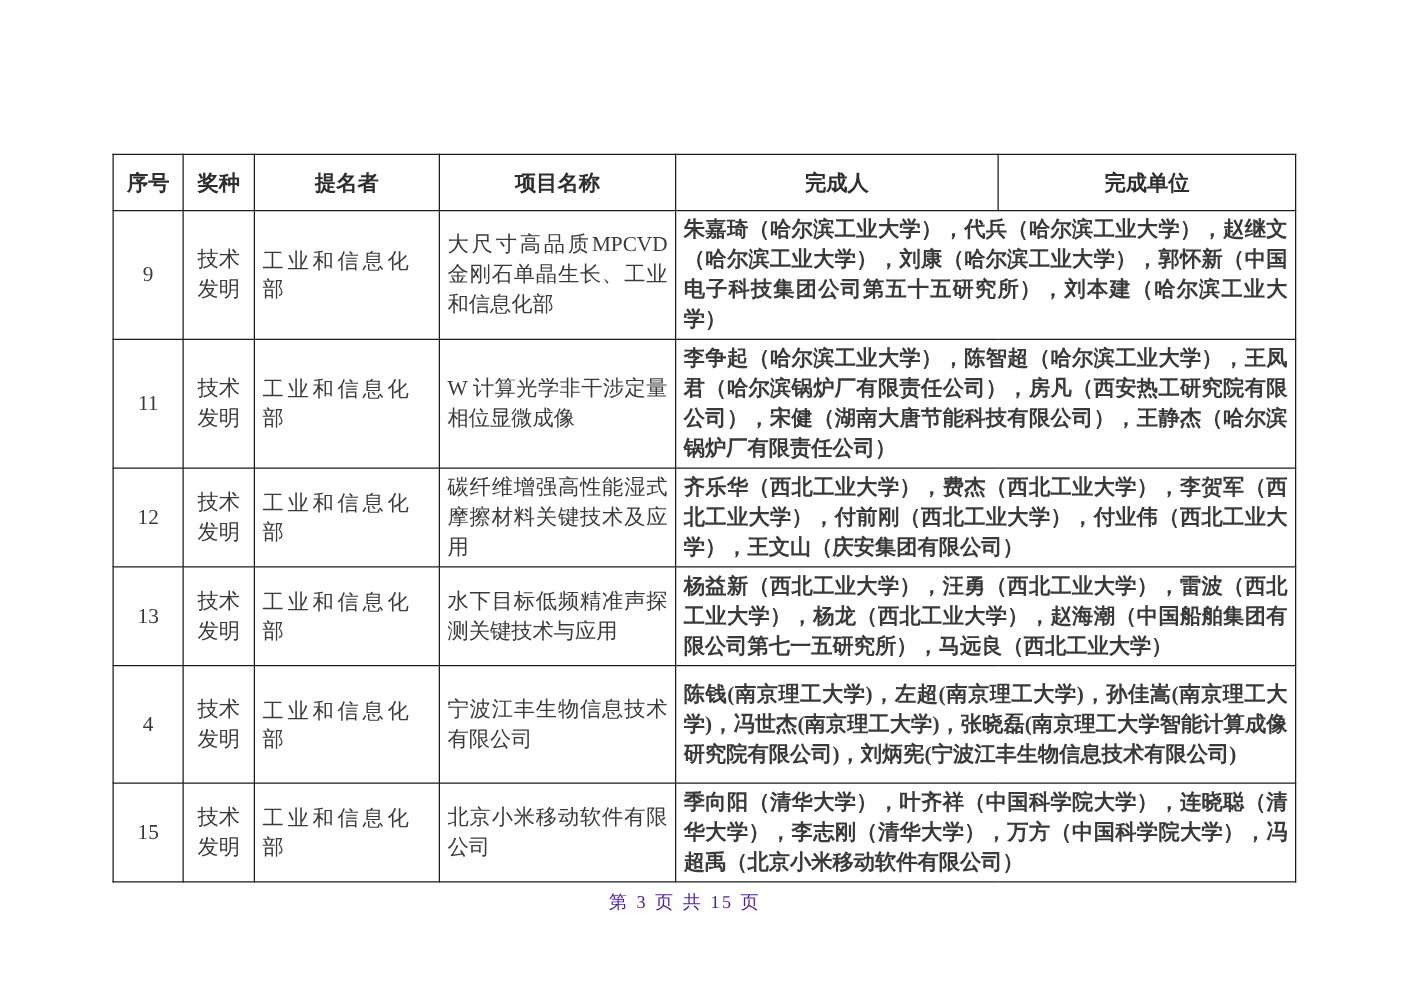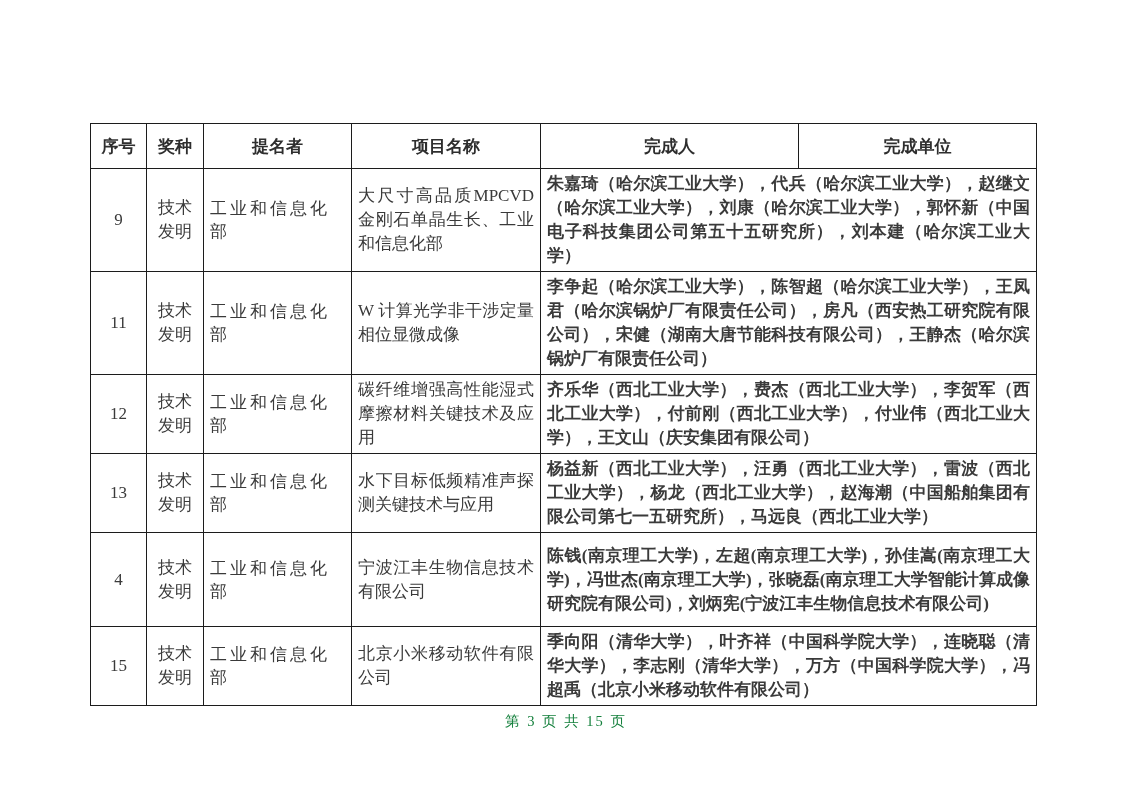--- a/index.html
+++ b/index.html
@@ -64,27 +64,27 @@
   }
   tr.rh-0 { height: 40px; }
   tr.rh-1 { height: 98px; }
   tr.rh-2 { height: 96px; }
   tr.rh-3 { height: 73px; }
   tr.rh-4 { height: 74px; }
   tr.rh-5 { height: 94px; }
   tr.rh-6 { height: 76px; }
   .footer {
     position: absolute;
-    left: 93px;
+    left: 75px;
     width: 946px;
     top: 712px;
     text-align: center;
     font-size: 14.5px;
     letter-spacing: 2px;
-    color: #15803d;
+    color: #4c1d95;
   }
 </style>
 </head>
 <body>
 
 <div class="page">
 
   <table class="awards">
     <colgroup>
       <col style="width:56px">

